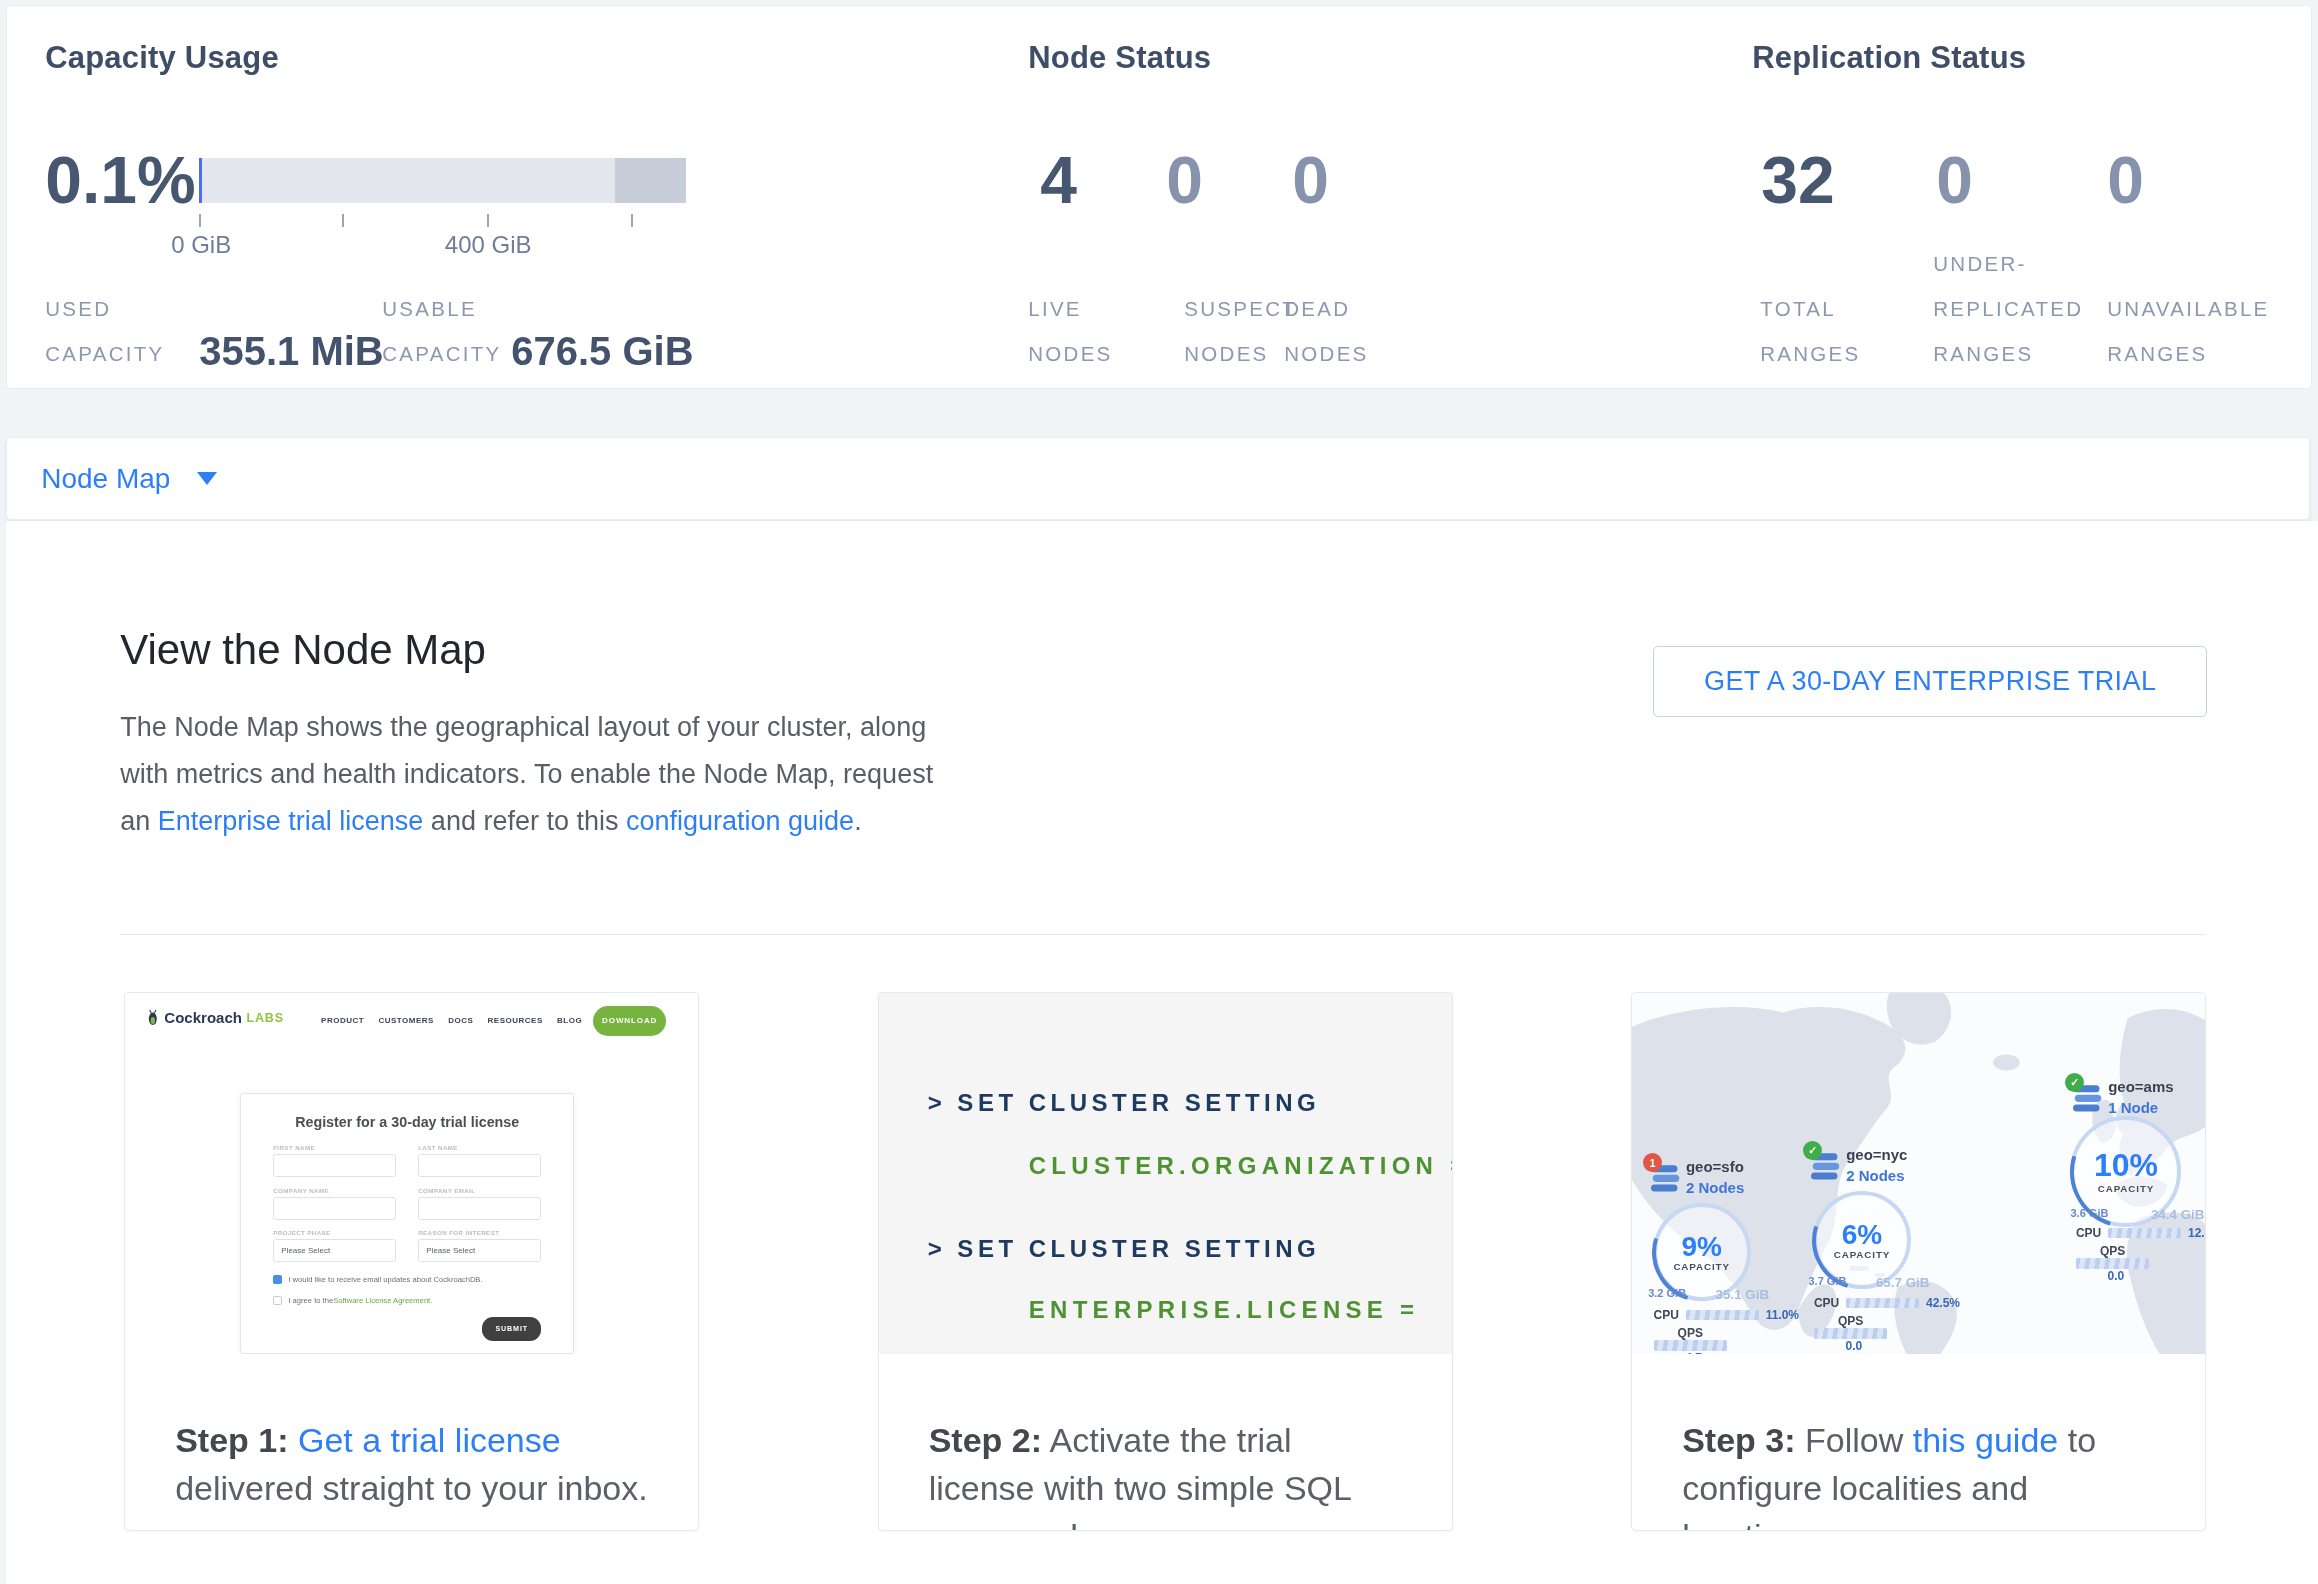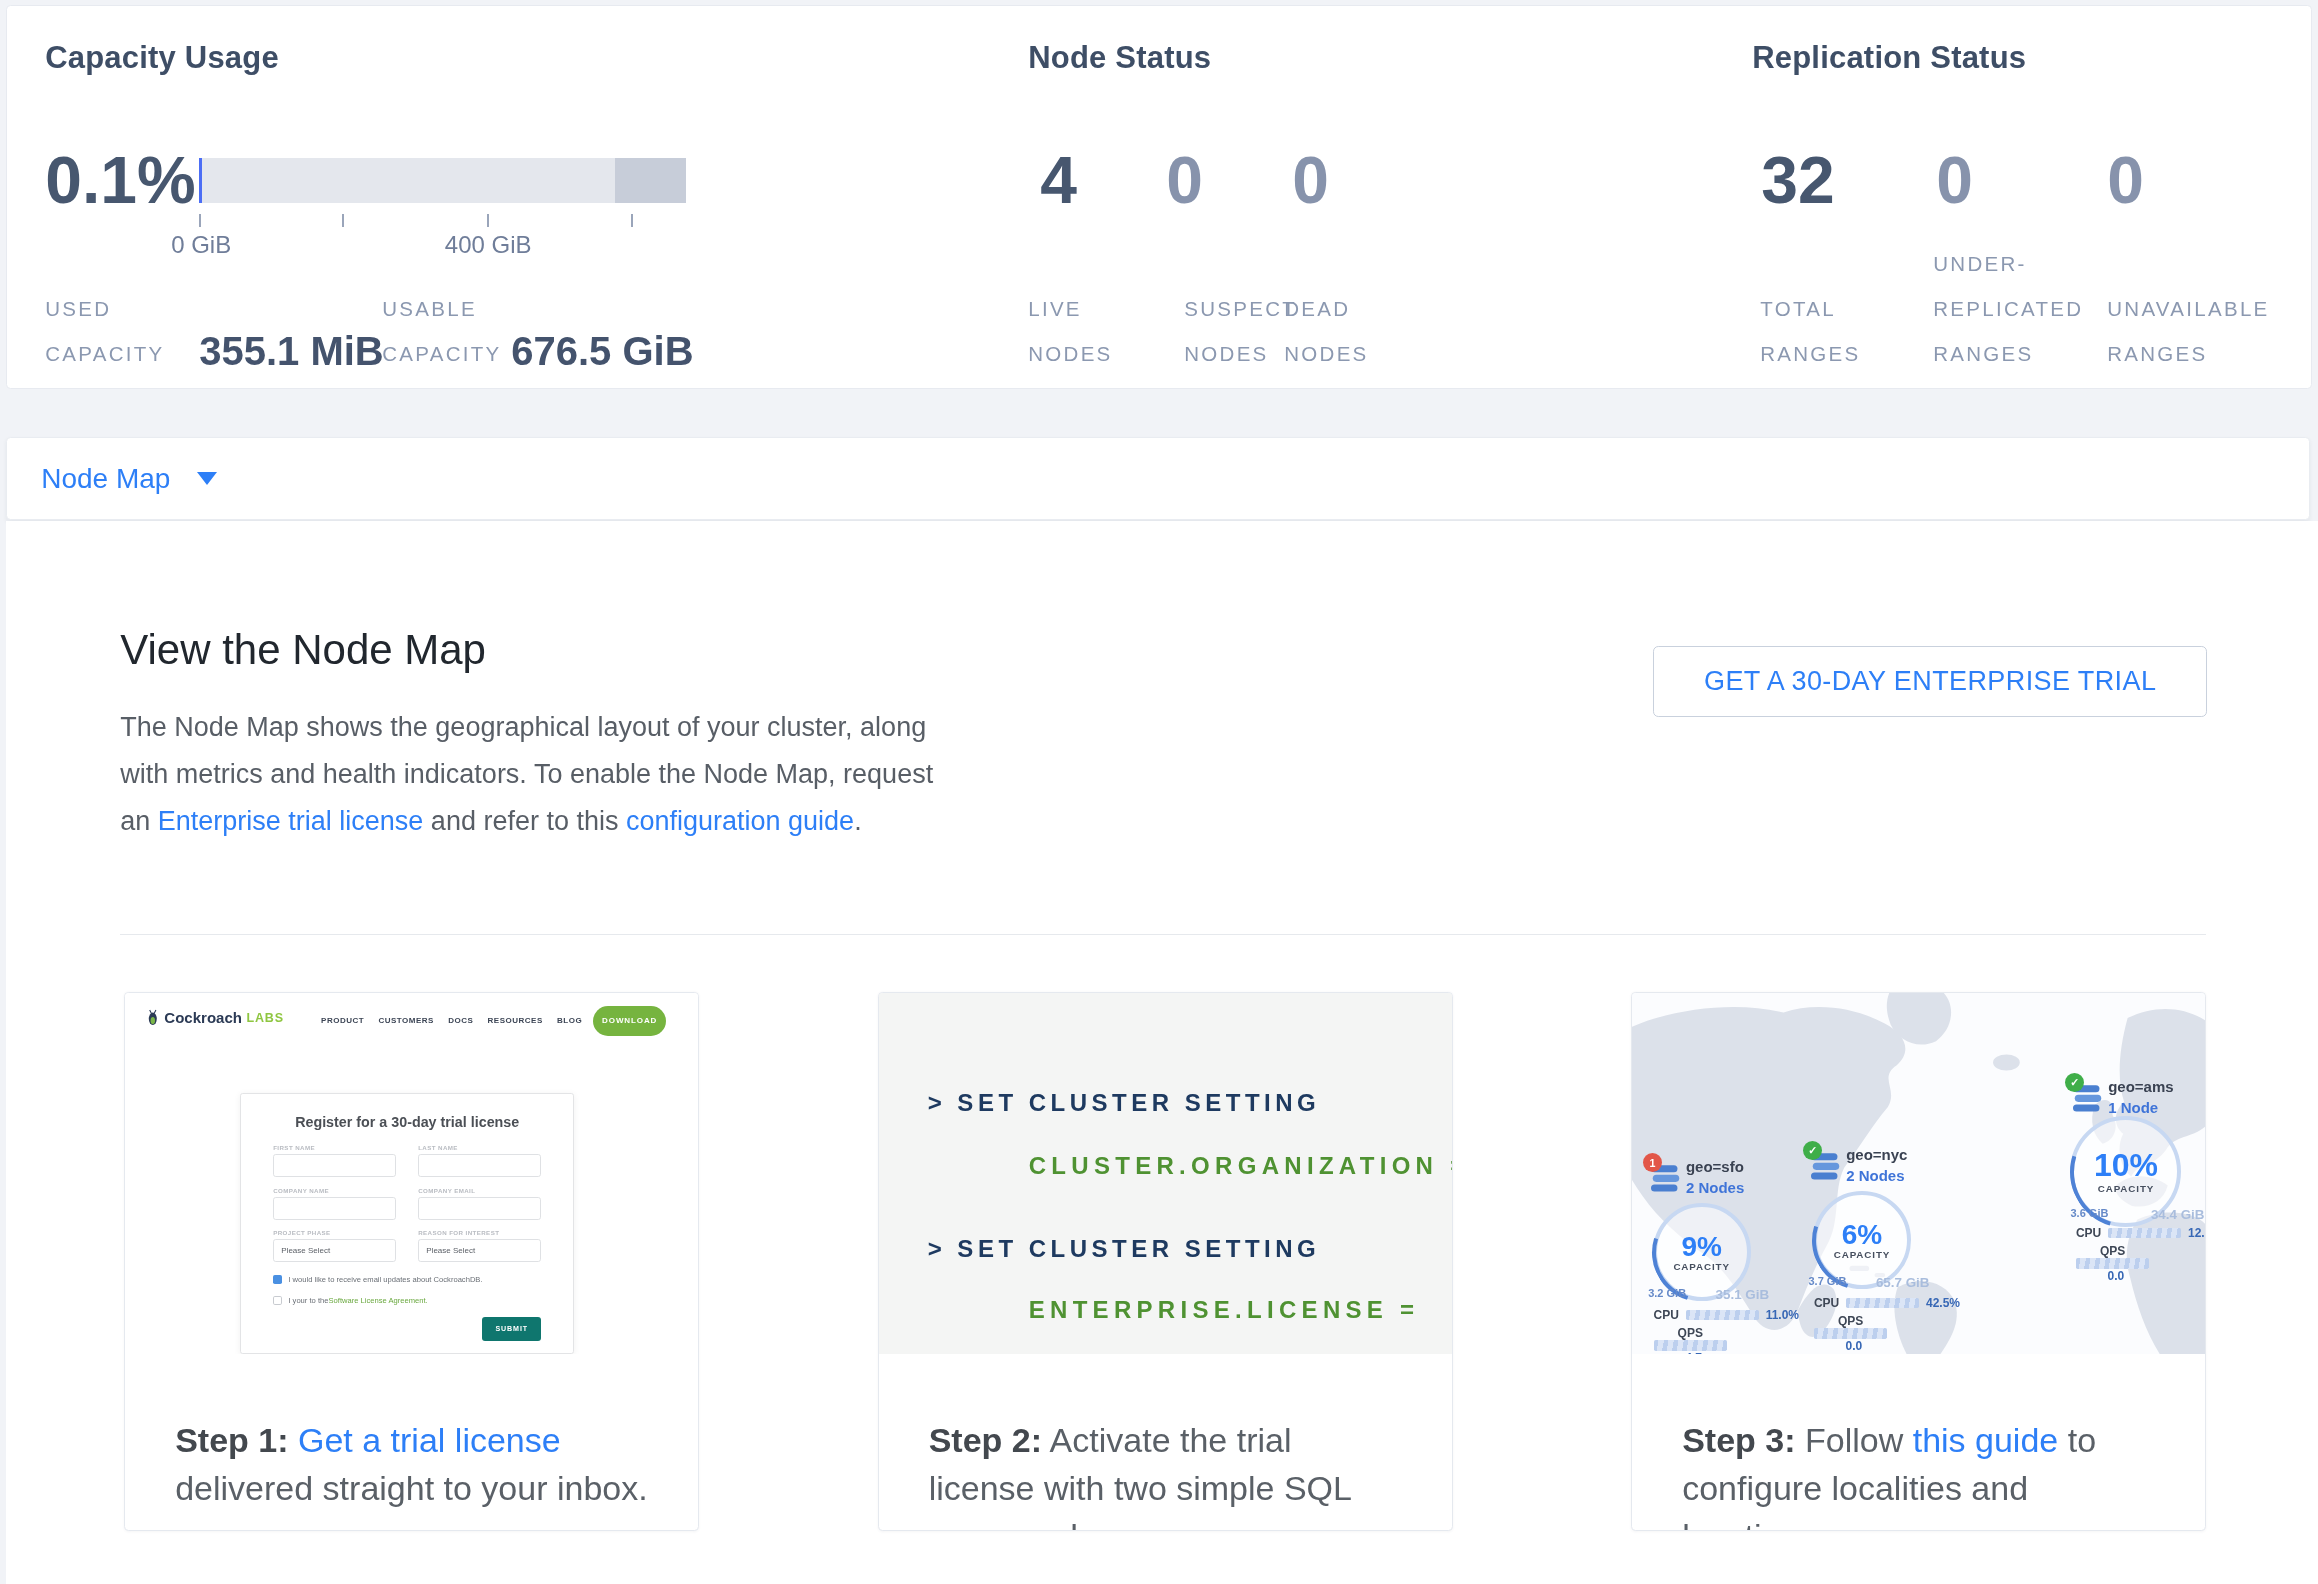--- a/index.html
+++ b/index.html
@@ -62,21 +62,21 @@
   .mf-title{position:absolute;left:0;right:0;top:19.6px;text-align:center;font-size:14.3px;font-weight:700;color:#4b4f55;}
   .mf-label{position:absolute;font-size:6.2px;font-weight:700;letter-spacing:0.4px;color:#b9bcc2;}
   .mf-input{position:absolute;width:123px;height:23px;border:0.9px solid #dfe1e4;border-radius:2.7px;background:#fff;box-sizing:border-box;}
   .mf-select{font-size:8px;color:#5a5f66;line-height:21.4px;padding-left:7.1px;}
   .mf-check{position:absolute;left:32px;display:flex;align-items:center;}
   .mf-check .box{width:9px;height:9px;border-radius:1.8px;margin-right:6.2px;flex:0 0 auto;}
   .mf-check .box.on{background:#4a90e2;}
   .mf-check .box.off{background:#fff;border:0.9px solid #c8cbd0;box-sizing:border-box;}
   .mf-check .t{font-size:7.6px;color:#6a6f76;white-space:nowrap;}
   .mf-check .g{font-size:7.6px;color:#6aa83f;}
-  .mf-submit{position:absolute;right:32px;top:223px;width:59px;height:24px;border-radius:3px;background:#0f766e;
+  .mf-submit{position:absolute;right:32px;top:223px;width:59px;height:24px;border-radius:11px;background:#404040;
              color:#fff;font-size:7.1px;font-weight:700;letter-spacing:0.9px;display:flex;align-items:center;justify-content:center;}
 
   
   .thumb2{background:#f4f5f4;}
   .code-line{position:absolute;font-size:24px;font-weight:700;letter-spacing:4.5px;color:#1e3a60;white-space:nowrap;}
   .code-line.green{color:#4f9232;letter-spacing:5.3px;}
 
   
   .thumb3{background:#fbfcfe;}
   .map-svg{position:absolute;left:0;top:0;}
@@ -200,21 +200,21 @@
             <div class="mf-label" style="left:32px;top:135px;">PROJECT PHASE</div>
             <div class="mf-label" style="left:177px;top:135px;">REASON FOR INTEREST</div>
             <div class="mf-input mf-select" style="left:32px;top:145px;">Please Select</div>
             <div class="mf-input mf-select" style="left:177px;top:145px;">Please Select</div>
             <div class="mf-check" style="top:181px;">
               <span class="box on"></span>
               <span class="t">I would like to receive email updates about CockroachDB.</span>
             </div>
             <div class="mf-check" style="top:202px;">
               <span class="box off"></span>
-              <span class="t">I your to the </span>
+              <span class="t">I agree to the </span>
               <span class="g">Software License Agreement.</span>
             </div>
             <div class="mf-submit">SUBMIT</div>
           </div>
         </div>
         <div class="card-txt"><b>Step 1:</b><span> </span><span class="link">Get a trial license</span><span> delivered straight to your inbox.</span></div>
       </div>
 
       <div class="card">
         <div class="card-img thumb2">

